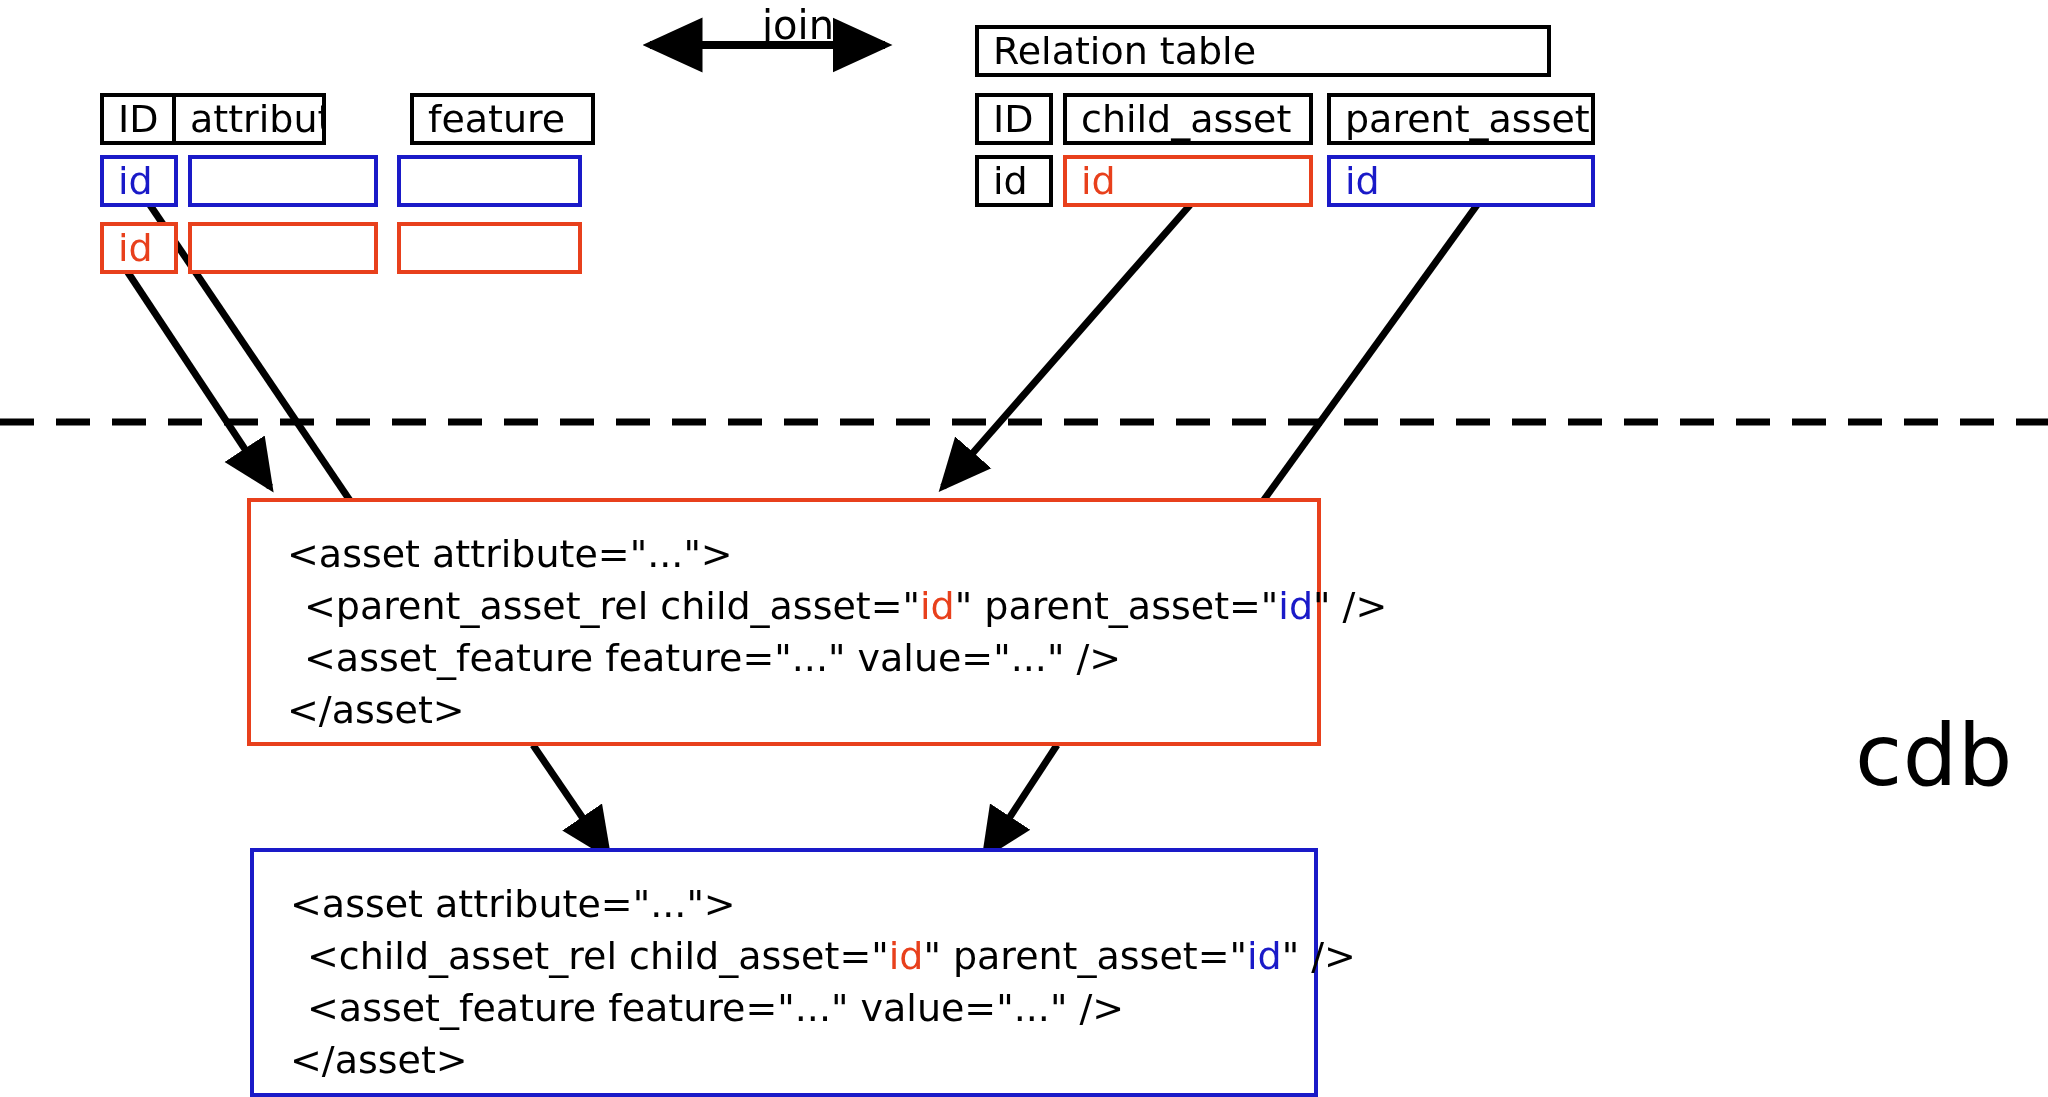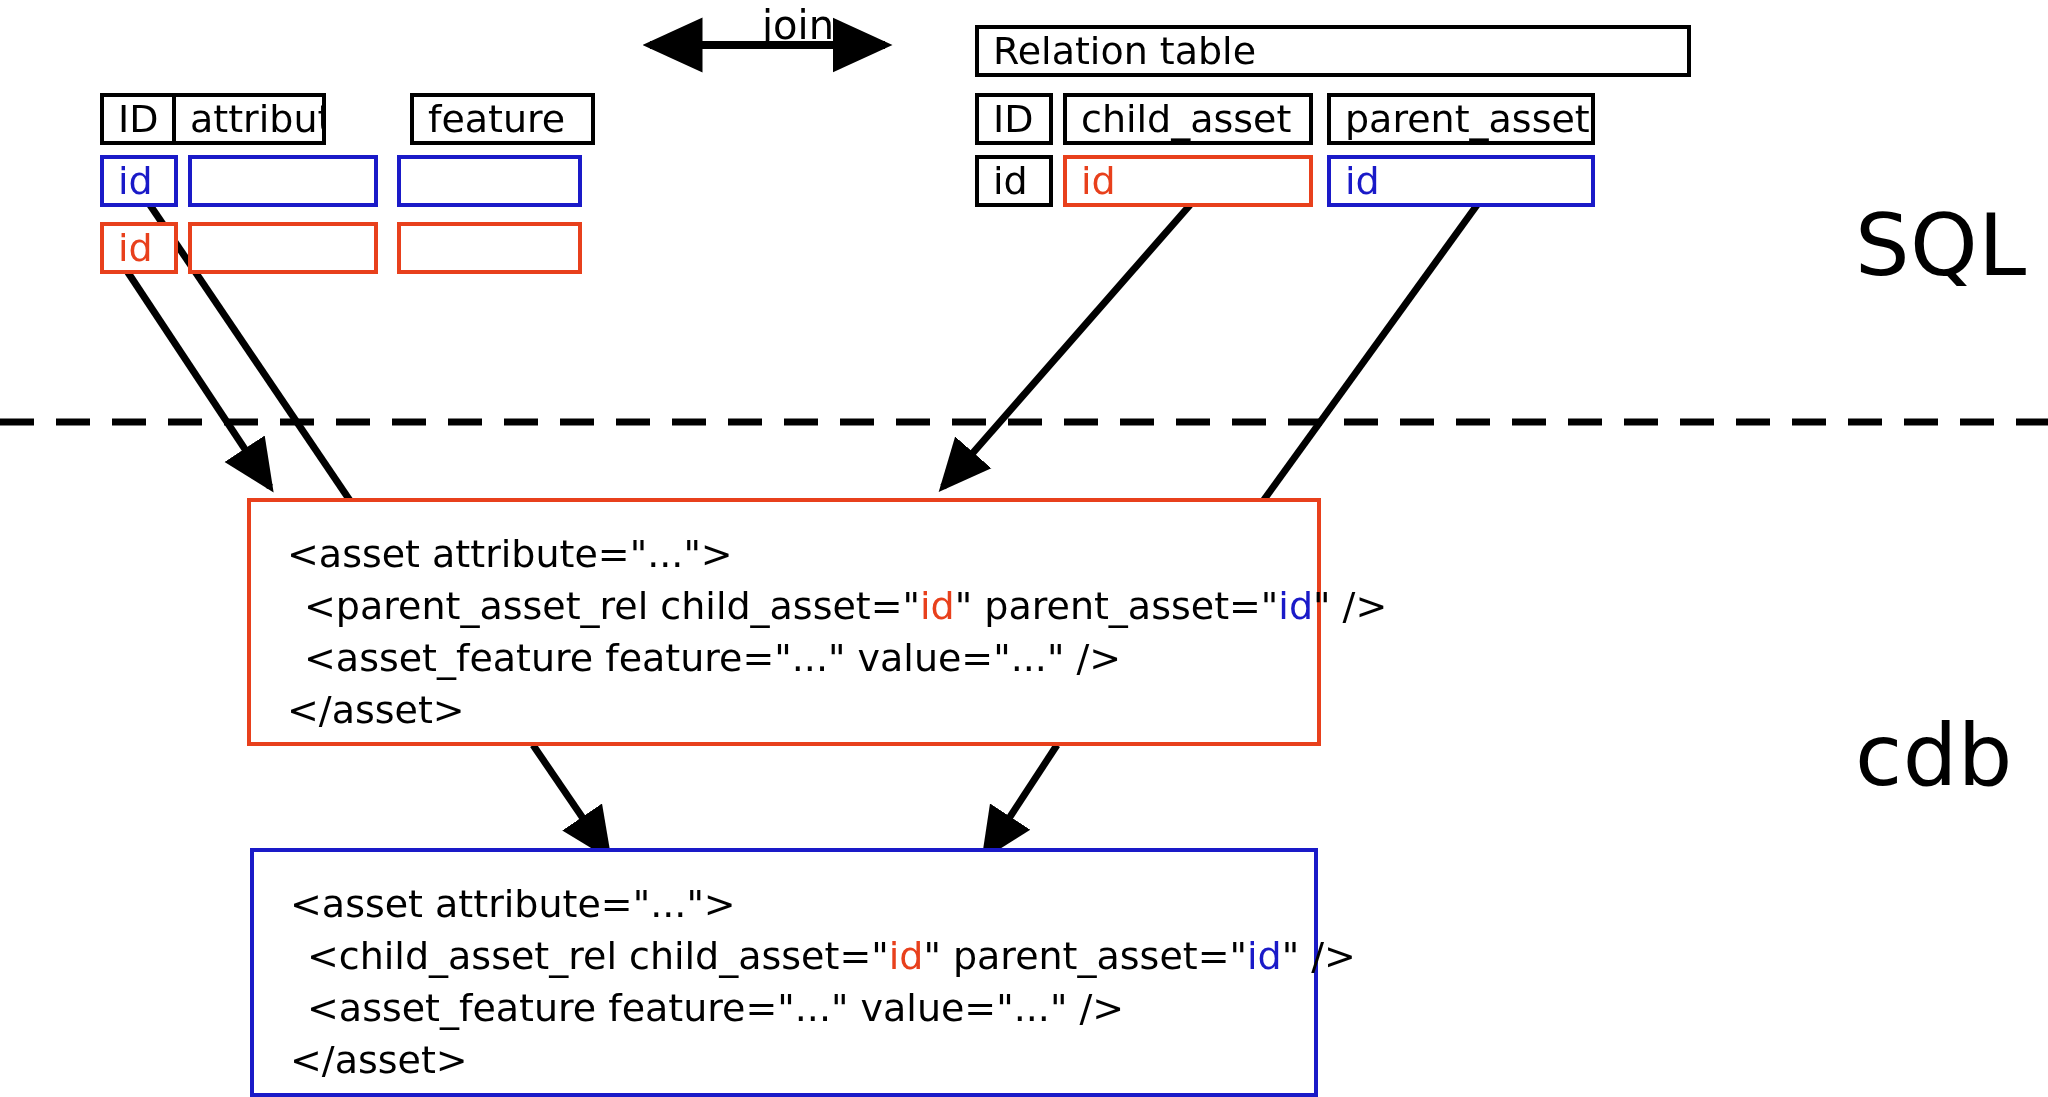--- a/index.html
+++ b/index.html
@@ -109,30 +109,29 @@
   <div class="cell b-black header-cell" style="left:397px; top:93px; width:185px; height:52px;margin-left:13px;">feature</div>
 
   <div class="cell b-blue data-cell" style="left:100px; top:155px; width:78px; height:52px;">id</div>
   <div class="cell b-blue data-cell" style="left:188px; top:155px; width:190px; height:52px;"></div>
   <div class="cell b-blue data-cell" style="left:397px; top:155px; width:185px; height:52px;"></div>
 
   <div class="cell b-red data-cell" style="left:100px; top:222px; width:78px; height:52px;">id</div>
   <div class="cell b-red data-cell" style="left:188px; top:222px; width:190px; height:52px;"></div>
   <div class="cell b-red data-cell" style="left:397px; top:222px; width:185px; height:52px;"></div>
 
-  <div class="cell b-black title-cell" style="left:975px; top:25px; width:716px; height:52px;">Relation table</div>
+  <div class="cell b-black title-cell" style="left:975px; top:25px; width:576px; height:52px;">Relation table</div>
 
   <div class="cell b-black header-cell" style="left:975px; top:93px; width:78px; height:52px;">ID</div>
   <div class="cell b-black header-cell" style="left:1063px; top:93px; width:250px; height:52px;">child_asset</div>
   <div class="cell b-black header-cell" style="left:1327px; top:93px; width:268px; height:52px;">parent_asset</div>
 
   <div class="cell b-black data-cell" style="left:975px; top:155px; width:78px; height:52px;">id</div>
   <div class="cell b-red data-cell" style="left:1063px; top:155px; width:250px; height:52px;">id</div>
   <div class="cell b-blue data-cell" style="left:1327px; top:155px; width:268px; height:52px;">id</div>
 
-  <div class="side-label" style="left:1855px; top:195px;">SQL</div>
   <div class="side-label" style="left:1855px; top:705px;">cdb</div>
 
   <div class="codebox b-red" id="code-block-0" style="left:247px; top:498px; width:1074px; height:248px;"><span class="ln"><span style="color: rgb(0, 0, 0);">&lt;asset attribute="..."&gt;</span></span><span class="ln indent"><span style="color: rgb(0, 0, 0);">&lt;parent_asset_rel child_asset="</span><span style="color: rgb(232, 64, 28);">id</span><span style="color: rgb(0, 0, 0);">" parent_asset="</span><span style="color: rgb(26, 26, 200);">id</span><span style="color: rgb(0, 0, 0);">" /&gt;</span></span><span class="ln indent"><span style="color: rgb(0, 0, 0);">&lt;asset_feature feature="..." value="..." /&gt;</span></span><span class="ln"><span style="color: rgb(0, 0, 0);">&lt;/asset&gt;</span></span></div>
 
   <div class="codebox b-blue" id="code-block-1" style="left:250px; top:848px; width:1068px; height:249px;"><span class="ln"><span style="color: rgb(0, 0, 0);">&lt;asset attribute="..."&gt;</span></span><span class="ln indent"><span style="color: rgb(0, 0, 0);">&lt;child_asset_rel child_asset="</span><span style="color: rgb(232, 64, 28);">id</span><span style="color: rgb(0, 0, 0);">" parent_asset="</span><span style="color: rgb(26, 26, 200);">id</span><span style="color: rgb(0, 0, 0);">" /&gt;</span></span><span class="ln indent"><span style="color: rgb(0, 0, 0);">&lt;asset_feature feature="..." value="..." /&gt;</span></span><span class="ln"><span style="color: rgb(0, 0, 0);">&lt;/asset&gt;</span></span></div>
 
 </div>
 
 </body></html>

